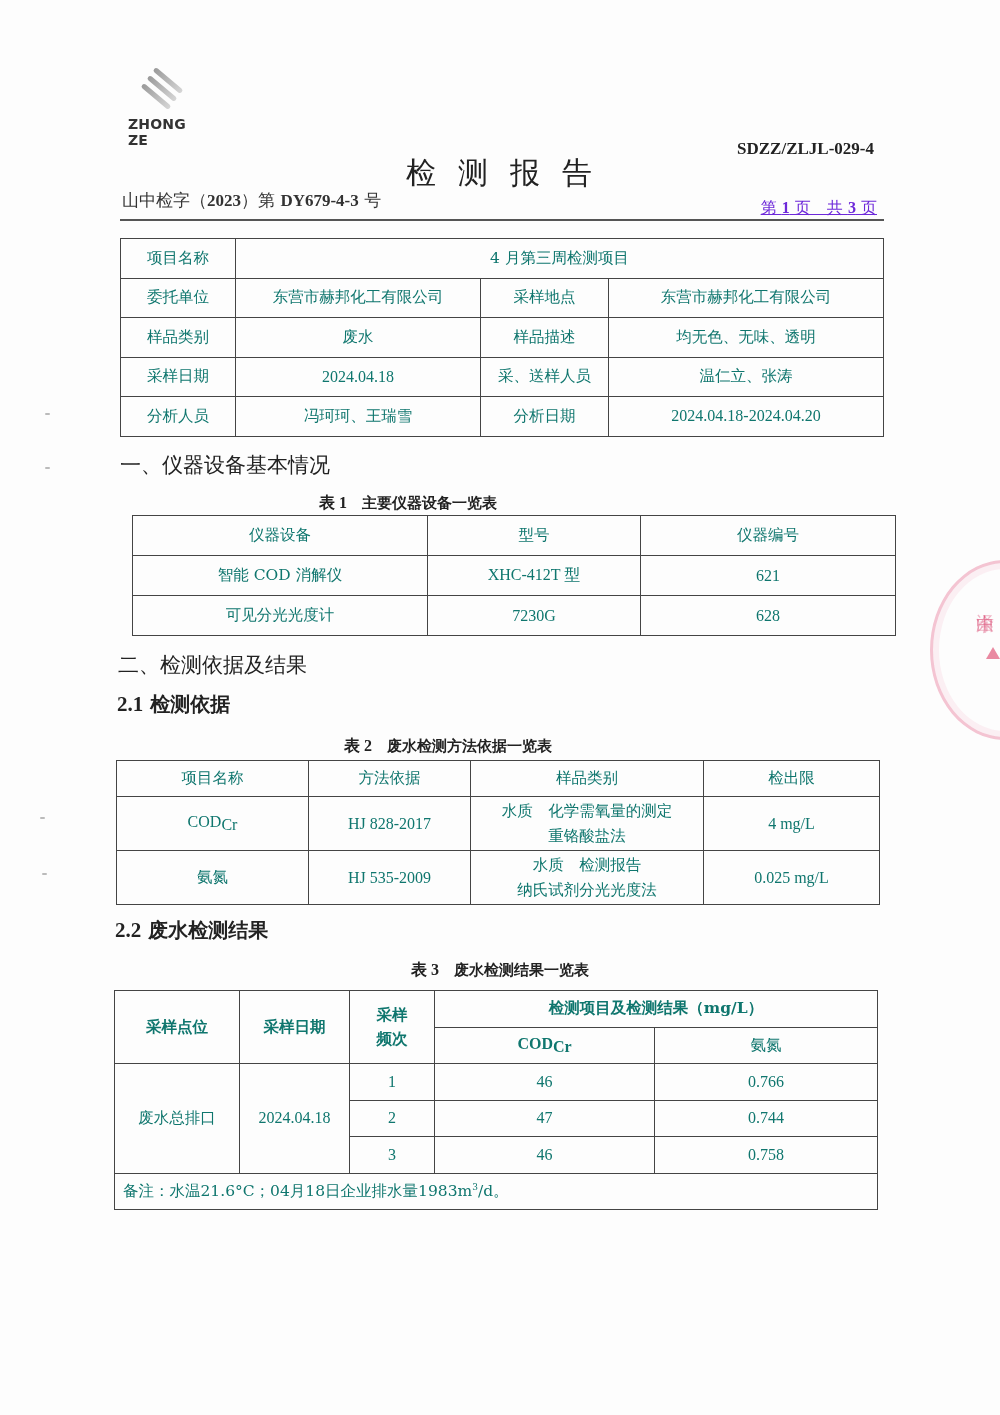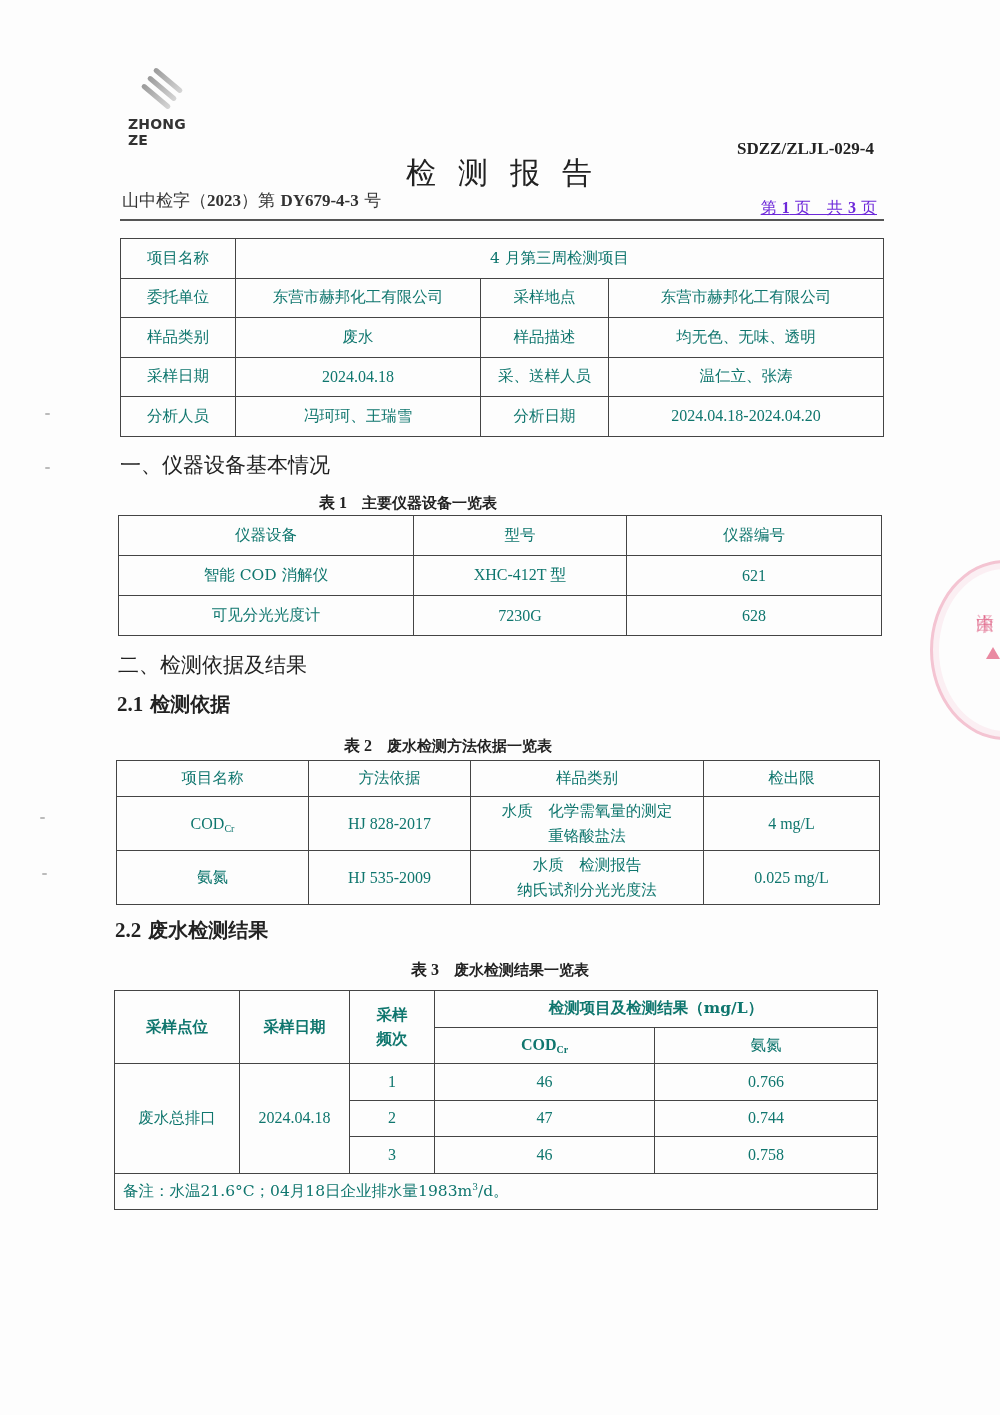--- a/index.html
+++ b/index.html
@@ -43,30 +43,30 @@
 
   #info-table { left: 120px; top: 238px; width: 763px; }
   #info-table td { height: 39.5px; }
 
   .h1 { font-size: 21px; color: #222; font-weight: normal; }
   .h2 { font-size: 20px; color: #222; font-weight: bold; }
   .h2 .num { font-family: "Liberation Serif", serif; font-weight: bold; font-size: 21px; }
   .caption { font-size: 15px; color: #222; font-weight: bold; }
   .caption .num { font-weight: bold; font-size: 16px; }
 
-  #equip-table { left: 118px; top: 515px; width: 763px; }
+  #equip-table { left: 132px; top: 515px; width: 763px; }
   #equip-table td { height: 40px; }
   #method-table { left: 116px; top: 760px; width: 763px; }
   #method-table td { height: 36px; }
   #method-table tr.tall td { height: 54px; line-height: 1.6; }
   #result-table { left: 114px; top: 990px; width: 763px; }
   #result-table td { height: 36.5px; }
   #result-table td.note { text-align: left; padding-left: 8px; }
 
-  .sub { font-size: 10px; vertical-align: -3px; }
+  .sub { font-size: 16px; vertical-align: -3px; }
   .bold { font-weight: bold; }
 
   .stamp {
     left: 930px; top: 560px; width: 150px; height: 180px; border-radius: 50%;
     border: 3px solid rgba(225,90,130,0.35);
     box-shadow: inset 0 0 0 6px rgba(240,160,185,0.15);
   }
   .stamp-text { left: 945px; top: 600px; width: 50px; font-size: 18px; color: rgba(220,80,120,0.4); line-height: 1.1; writing-mode: vertical-rl; }
   .stamp-star { left: 986px; top: 647px; width: 0; height: 0; border-left: 7px solid transparent; border-right: 7px solid transparent; border-bottom: 12px solid rgba(220,60,100,0.6); }
   .speck { width: 5px; height: 2px; background: #bbb; border-radius: 1px; }

